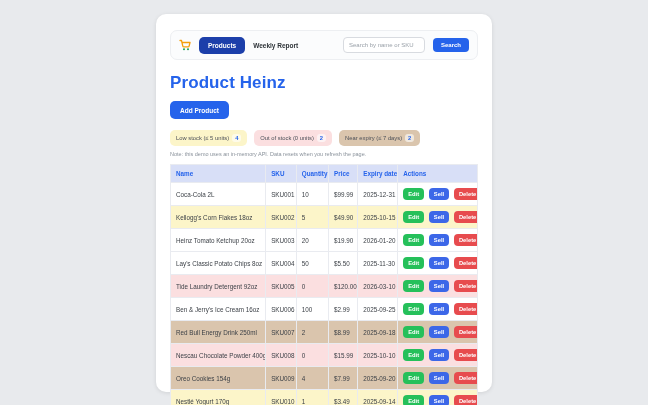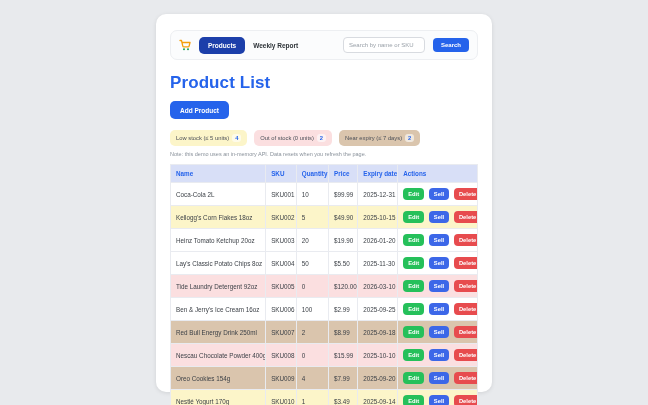--- a/index.html
+++ b/index.html
@@ -90,21 +90,21 @@
       <circle cx="18" cy="20.5" r="2.1" fill="#23a45b"></circle>
     </svg>
     <button class="btn btn-products">Products</button>
     <span class="nav-link">Weekly Report</span>
     <span class="nav-spacer"></span>
     <input class="search-input" type="text" placeholder="Search by name or SKU" style="">
     <button class="btn btn-search">Search</button>
   </div>
 
   
-  <div class="page-title">Product List</div>
+  <div class="page-title">Product Heinz</div>
   <button class="btn btn-add">Add Product</button>
 
   
   <div class="badges" id="badges">
   <span class="badge badge-low">
     <span class="badge-label">Low stock (≤ 5 units)</span>
     <span class="badge-count">4</span>
   </span>
 
   <span class="badge badge-out">

